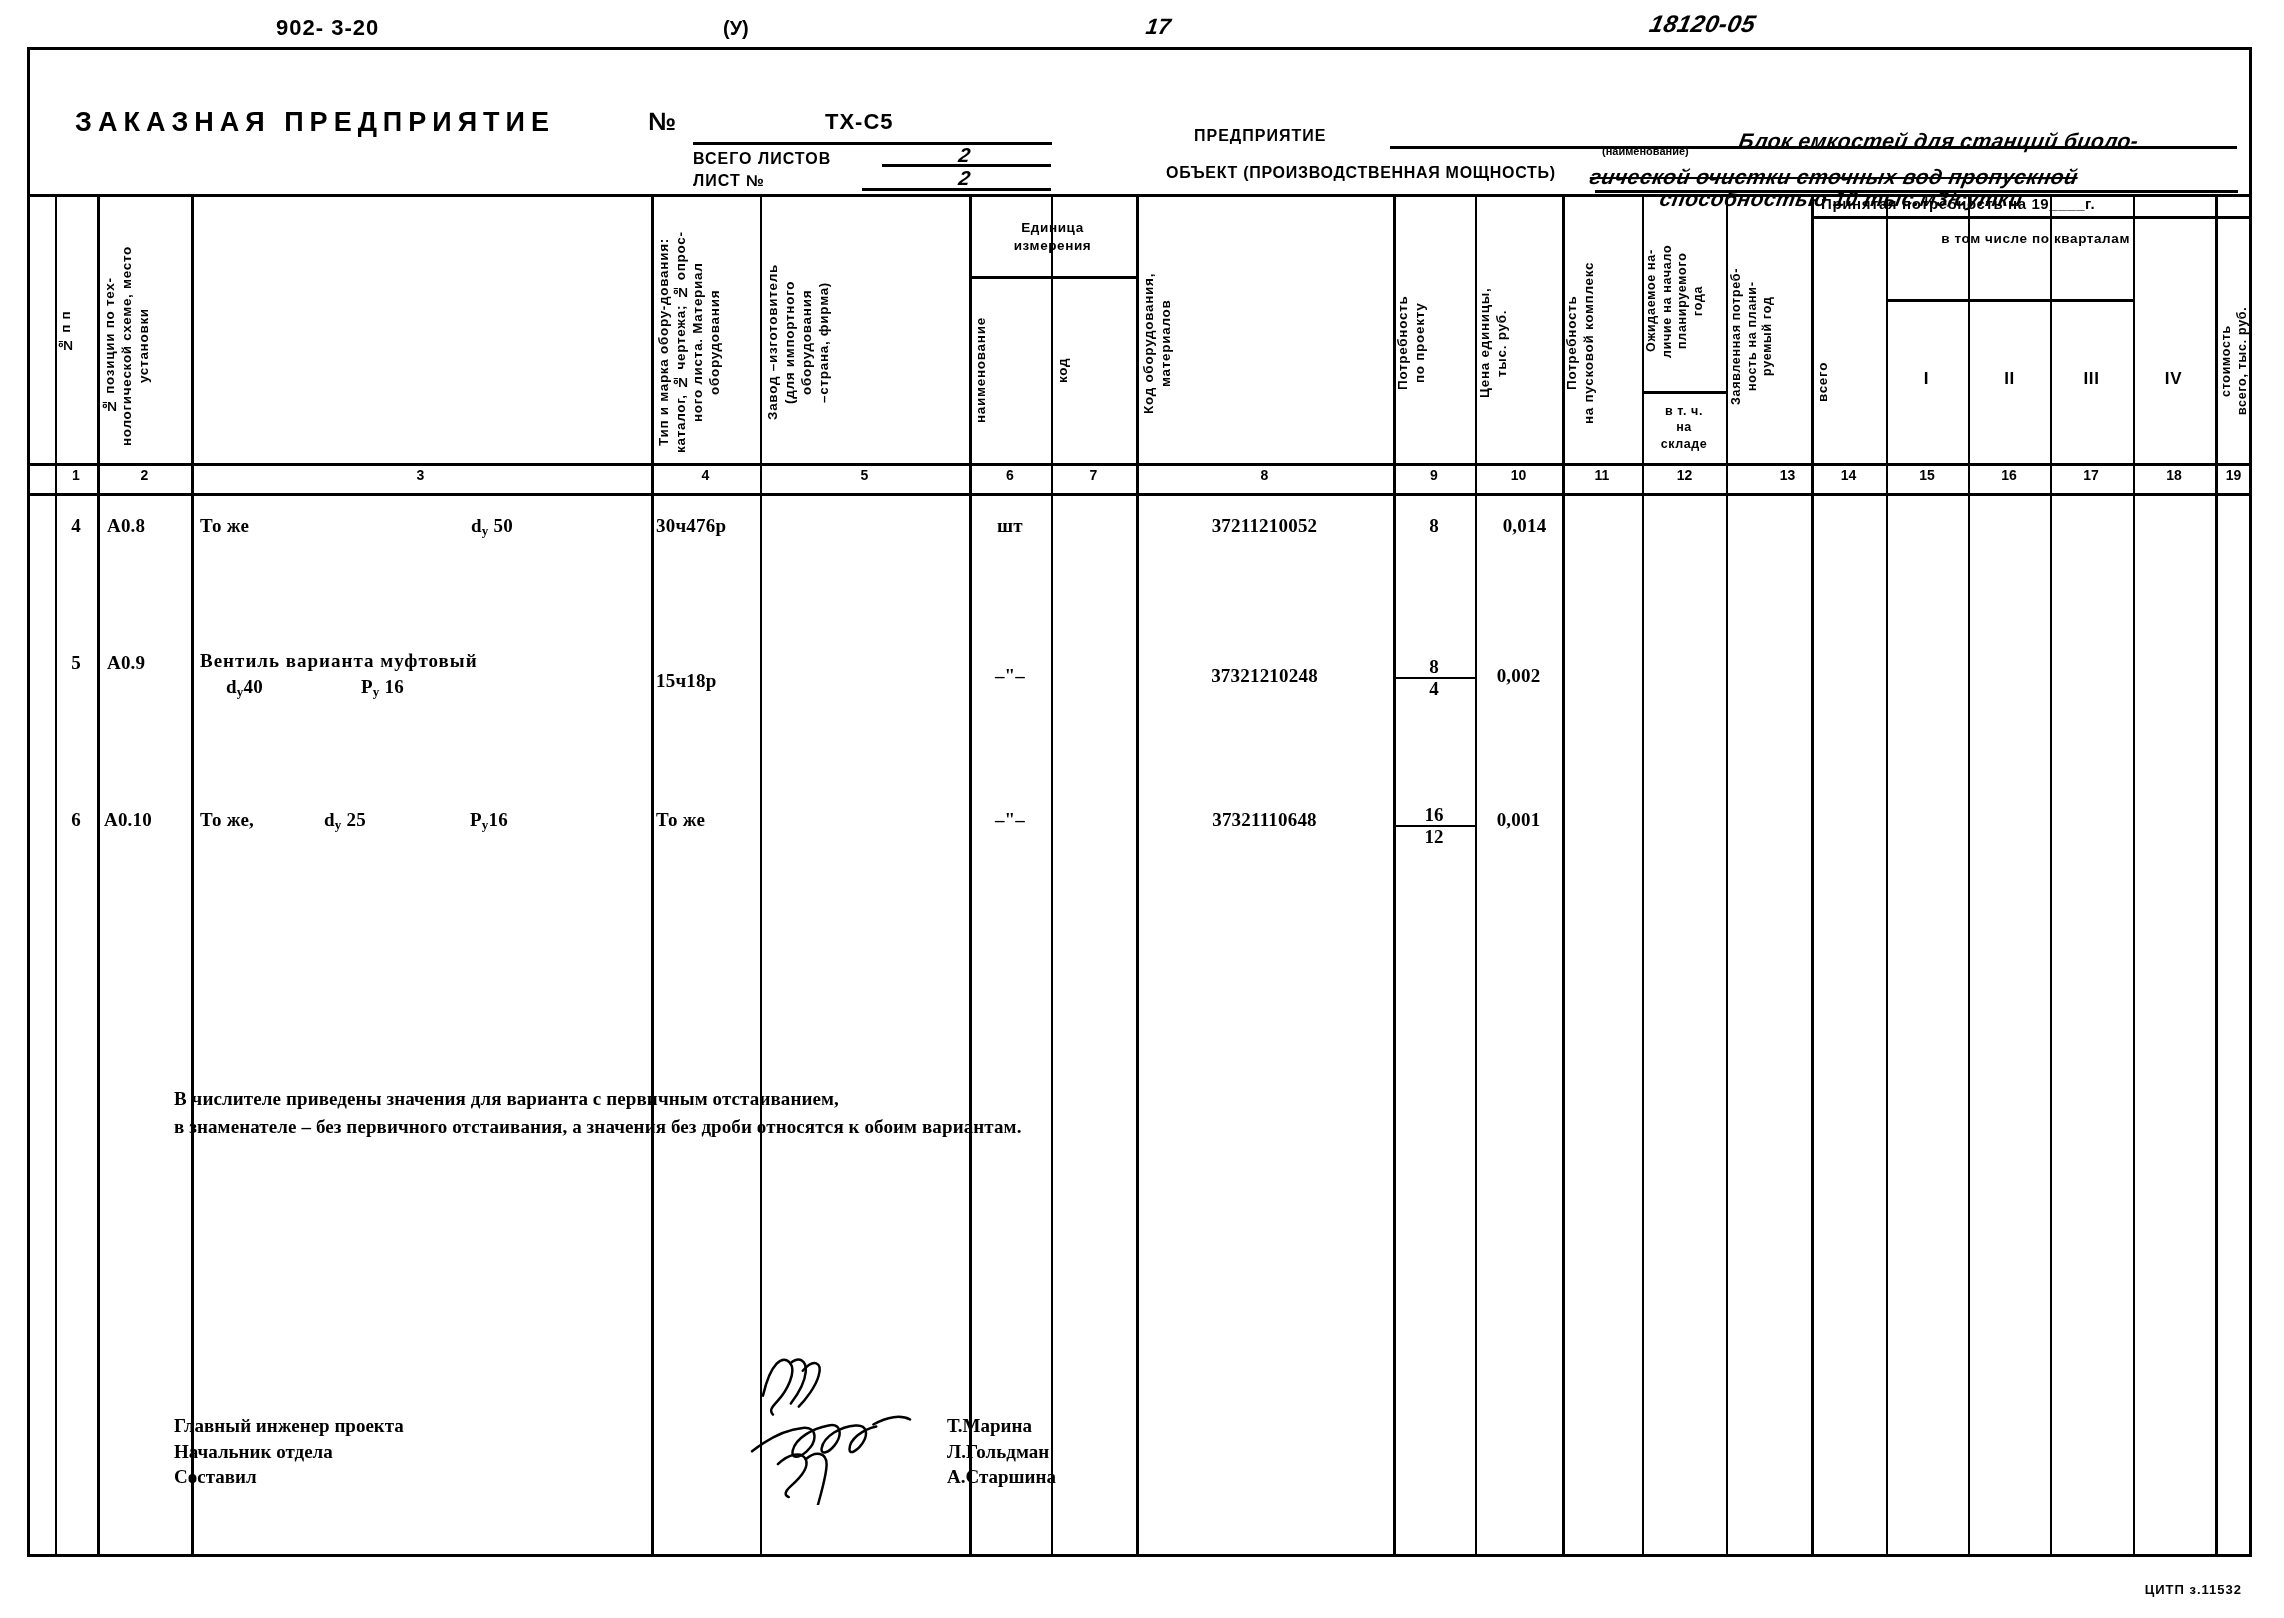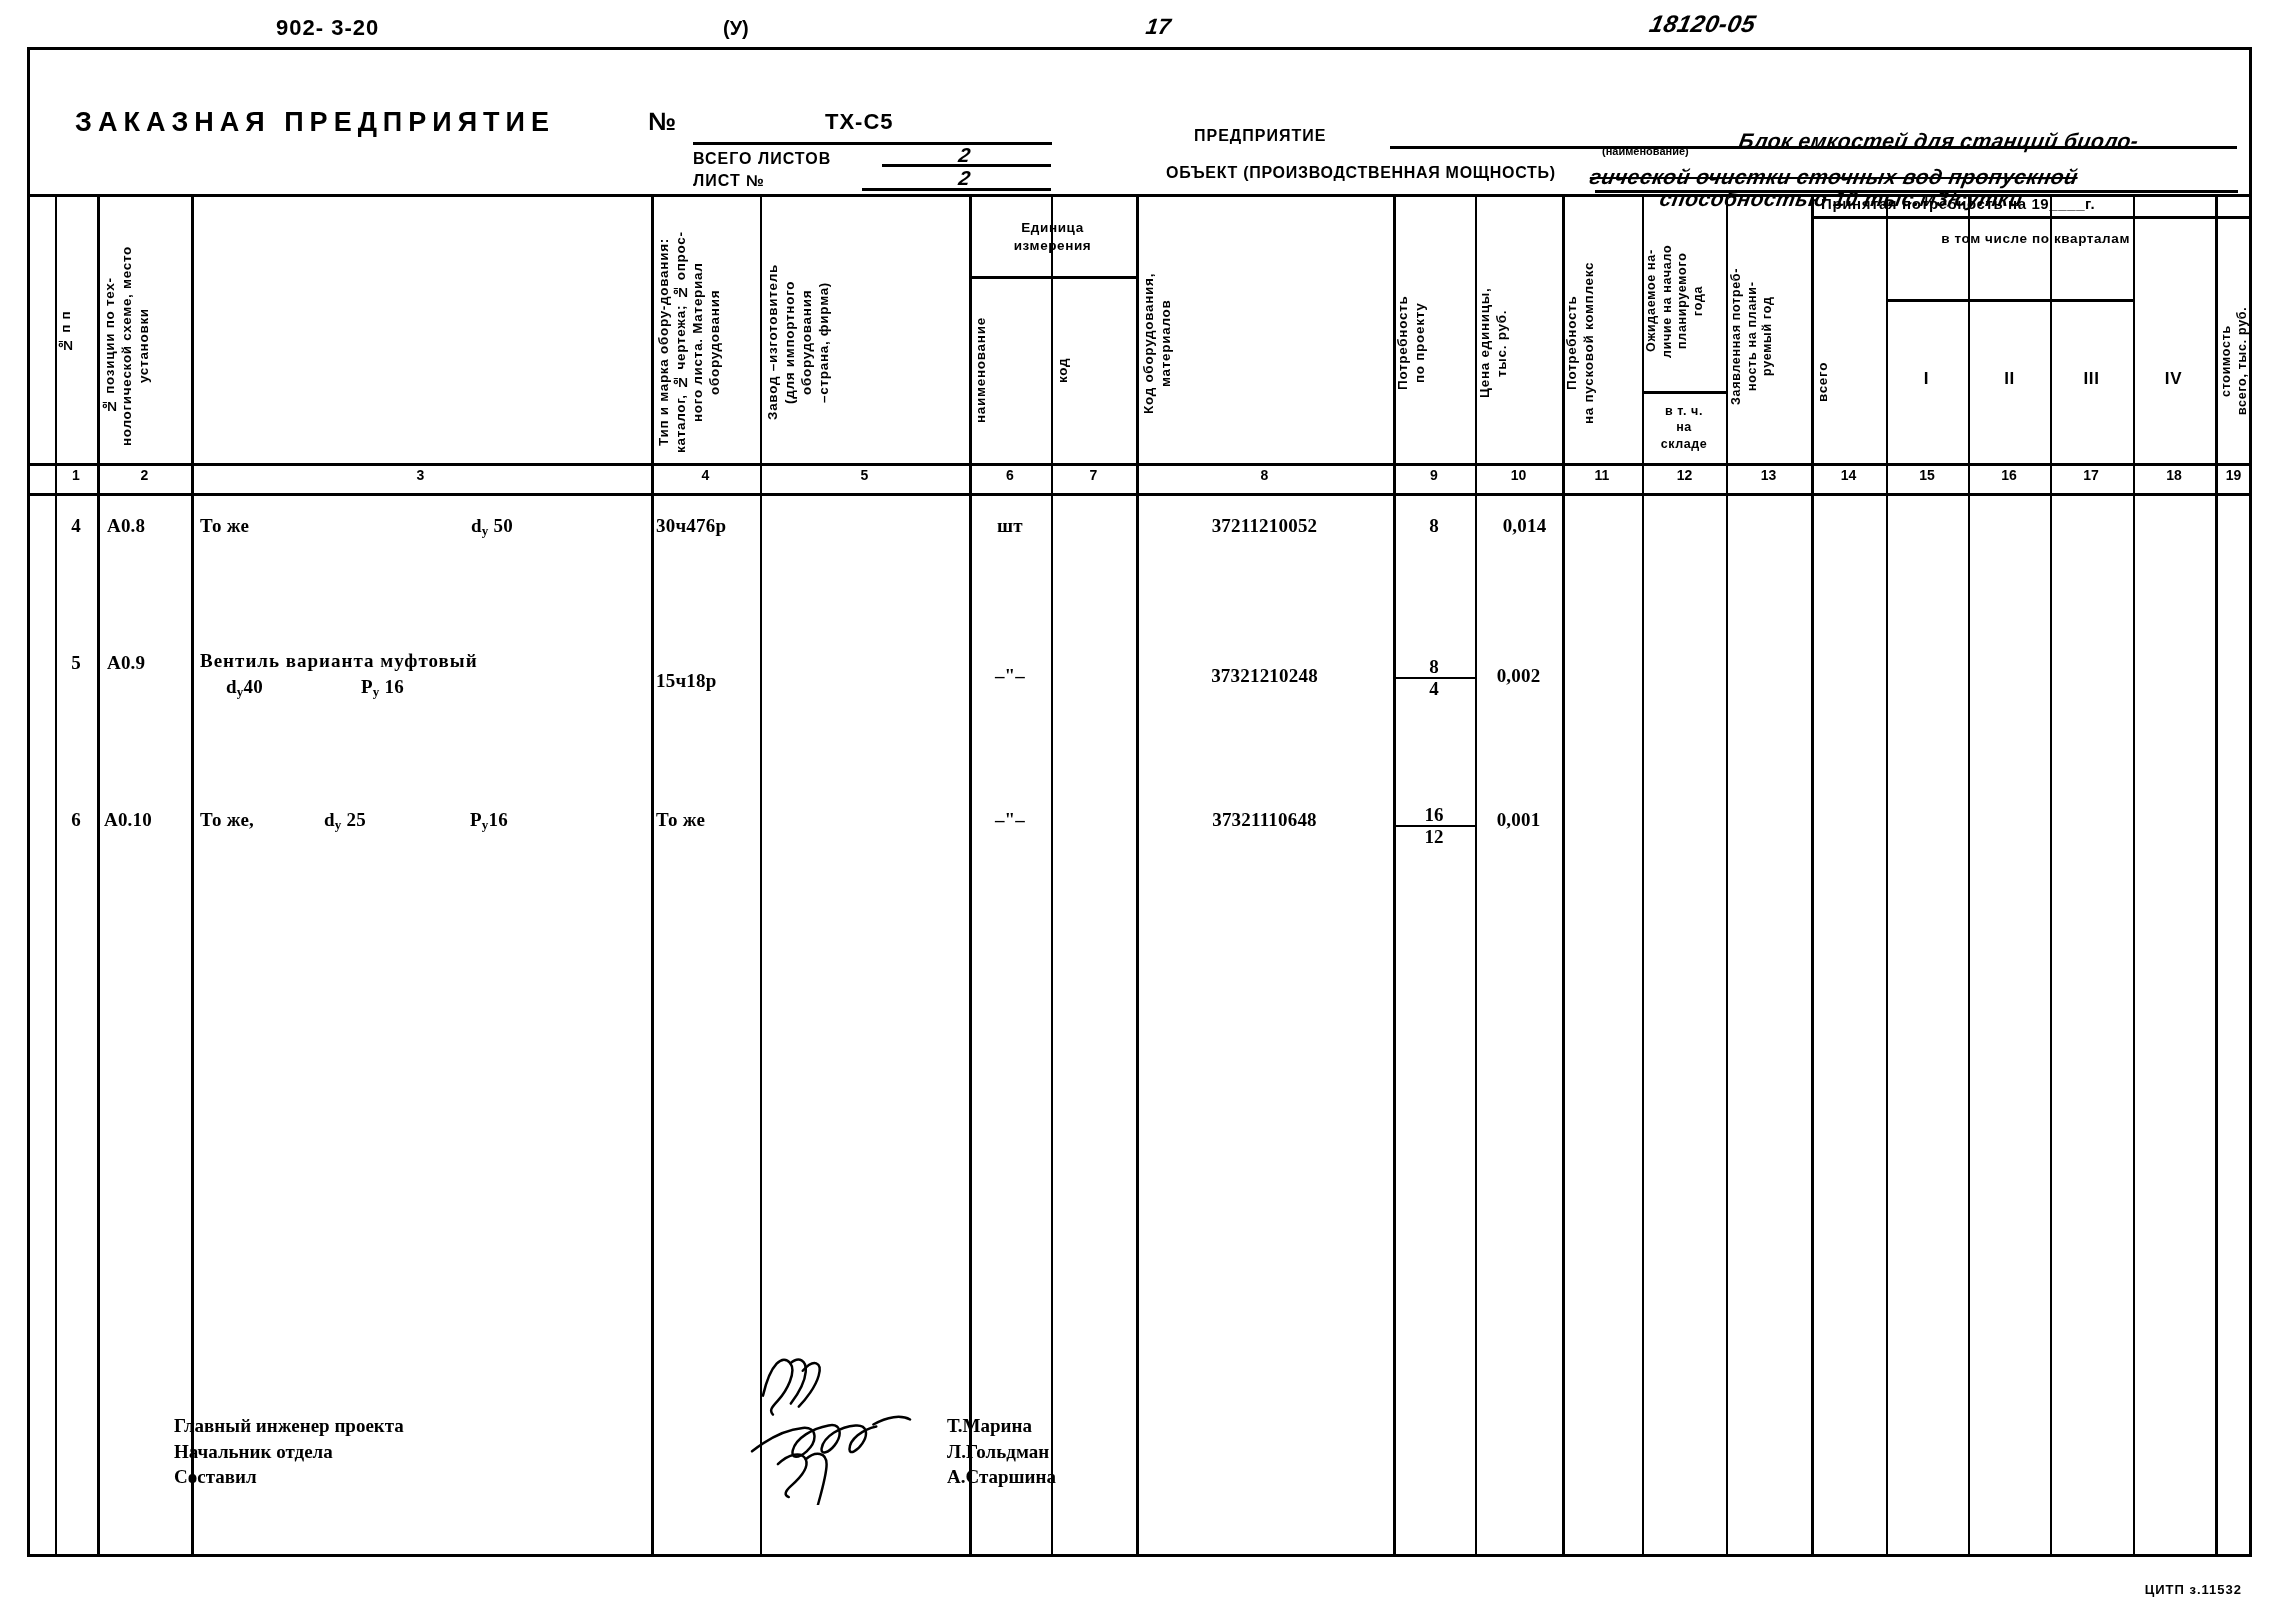--- a/index.html
+++ b/index.html
@@ -233,21 +233,21 @@
     <div class="numrow" style="left:164px; top:273px;width:459px;">3</div>
     <div class="numrow" style="left:624px;top:273px;width:109px;">4</div>
     <div class="numrow" style="left:733px;top:273px;width:209px;">5</div>
     <div class="numrow" style="left:942px;top:273px;width:82px;">6</div>
     <div class="numrow" style="left:1024px;top:273px;width:85px;">7</div>
     <div class="numrow" style="left:1109px;top:273px;width:257px;">8</div>
     <div class="numrow" style="left:1366px;top:273px;width:82px;">9</div>
     <div class="numrow" style="left:1448px;top:273px;width:87px;">10</div>
     <div class="numrow" style="left:1535px;top:273px;width:80px;">11</div>
     <div class="numrow" style="left:1615px;top:273px;width:85px;">12</div>
-    <div class="numrow" style="left:1699px;top:273px;width:85px;">13</div>
+    <div class="numrow" style="left:1699px;top:273px;width:85px;padding-left:19px;">13</div>
     <div class="numrow" style="left:1784px;top:273px;width:75px;">14</div>
     <div class="numrow" style="left:1859px;top:273px;width:82px;">15</div>
     <div class="numrow" style="left:1941px;top:273px;width:82px;">16</div>
     <div class="numrow" style="left:2023px;top:273px;width:82px;">17</div>
     <div class="numrow" style="left:2106px;top:273px;width:82px;">18</div>
     <div class="numrow" style="left:2188px;top:273px;width:37px;">19</div>
 
     <div>
       <div class="dtxt dcen" style="left:28px;top:321px;width:42px;">4</div>
       <div class="dtxt" style="left:80px;top:321px;">А0.8</div>
@@ -287,20 +287,24 @@
       <div class="dtxt dcen" style="left:1109px;top:615px;width:257px;">37321110648</div>
       <div class="frac" style="left:1366px;top:611px;width:82px;">
         <span class="top">16</span>
         <span class="bot">12</span>
       </div>
       <div class="dtxt dcen" style="left:1448px;top:615px;width:87px;">0,001</div>
     </div>
 
   </div>
 
+  <div class="note">
+    <div>В числителе приведены значения для варианта с первичным отстаиванием,</div>
+    <div>в знаменателе – без первичного отстаивания, а значения без дроби относятся к обоим вариантам.</div>
+  </div>
 
   <div class="sigblock">
     <div>Главный инженер проекта</div>
     <div>Начальник отдела</div>
     <div>Составил</div>
   </div>
 
   <svg class="signature" viewBox="0 0 400 340">
     <g fill="none" stroke="#000" stroke-width="5" stroke-linecap="round">
       <path d="M40 120 C55 55, 80 35, 95 55 C108 72, 88 110, 70 130 C58 143, 52 150, 60 158"></path>

